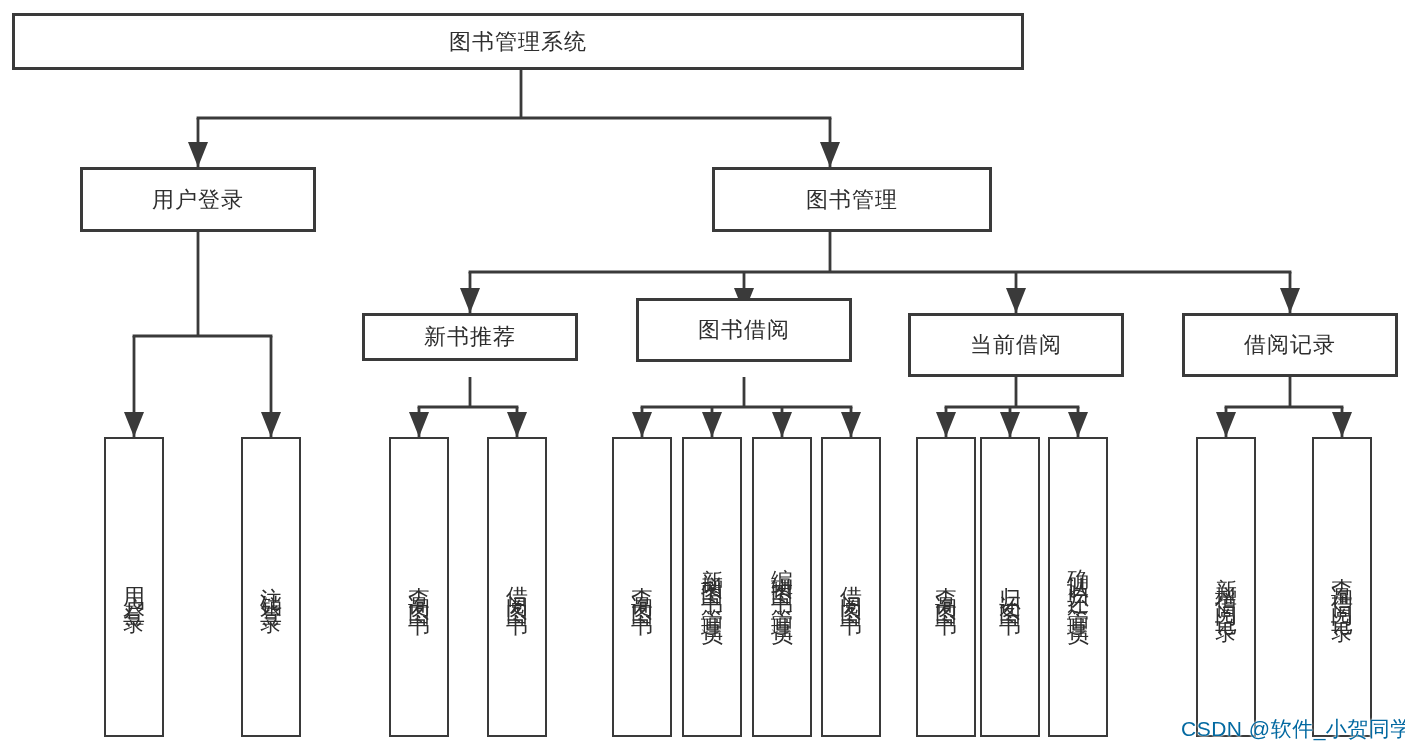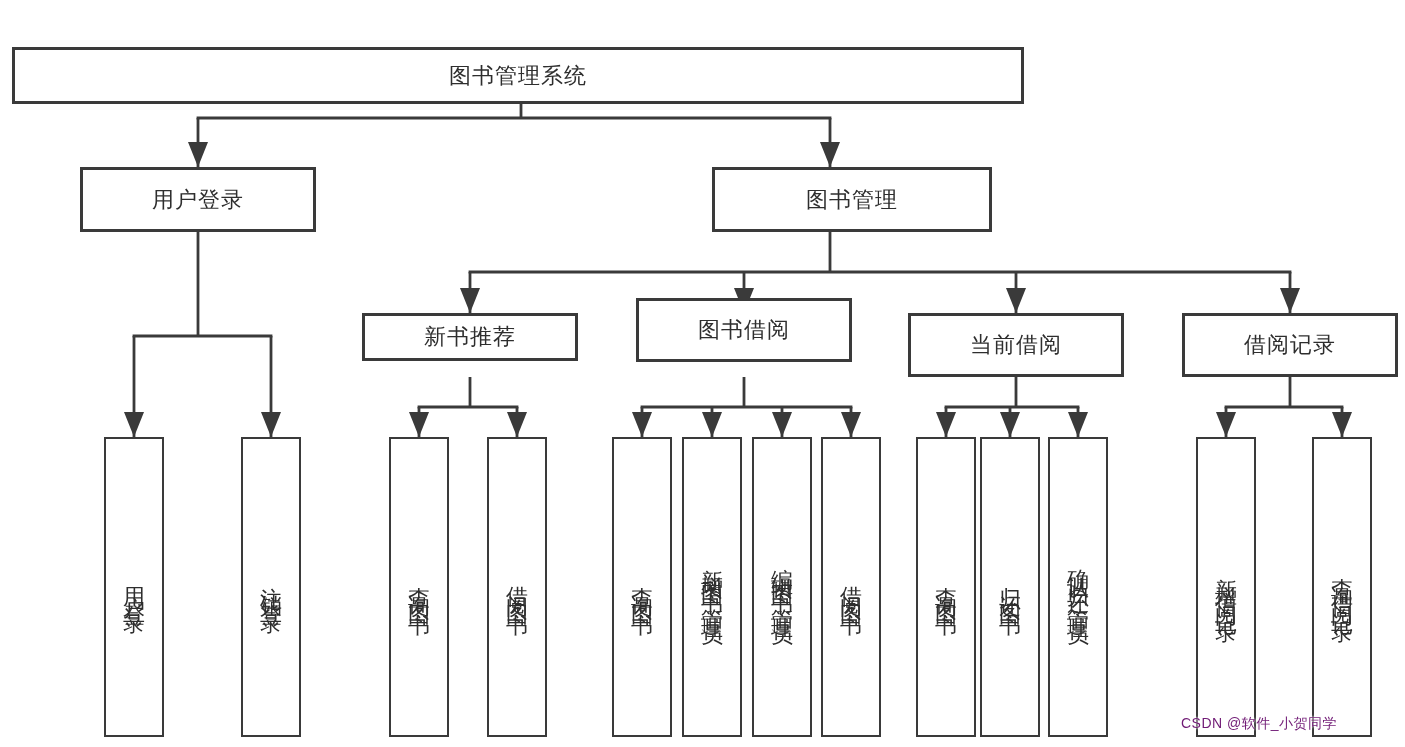--- a/index.html
+++ b/index.html
@@ -51,23 +51,23 @@
     font-size: 22px;
   }
   .node.v.med .label {
     letter-spacing: 9px;
   }
   .watermark {
     position: absolute;
     left: 1181px;
     top: 715px;
     width: 224px;
-    font-size: 14px;
+    font-size: 21px;
     letter-spacing: 0.5px;
-    color: #701a75;
+    color: #0369a1;
     text-shadow: 0 0 2px #ffffff, 0 0 3px #ffffff;
     white-space: nowrap;
     z-index: 10;
   }
 </style>
 </head>
 <body>
 
 <div class="canvas">
 
@@ -114,21 +114,21 @@
       <path d="M1010,407 V437" marker-end="url(#arrow)"></path>
       <path d="M1078,407 V437" marker-end="url(#arrow)"></path>
 
       <path d="M1290,377 V407"></path>
       <path d="M1226,407 H1342" stroke-linecap="square"></path>
       <path d="M1226,407 V437" marker-end="url(#arrow)"></path>
       <path d="M1342,407 V437" marker-end="url(#arrow)"></path>
     </g>
   </svg>
 
-  <div class="node h" style="left:12px; top:13px; width:1012px; height:57px;margin-top:34px;">
+  <div class="node h" style="left:12px; top:13px; width:1012px; height:57px;">
     <span class="label">图书管理系统</span>
   </div>
 
   <div class="node h" style="left:80px; top:167px; width:236px; height:65px;">
     <span class="label">用户登录</span>
   </div>
   <div class="node h" style="left:712px; top:167px; width:280px; height:65px;">
     <span class="label">图书管理</span>
   </div>
 

